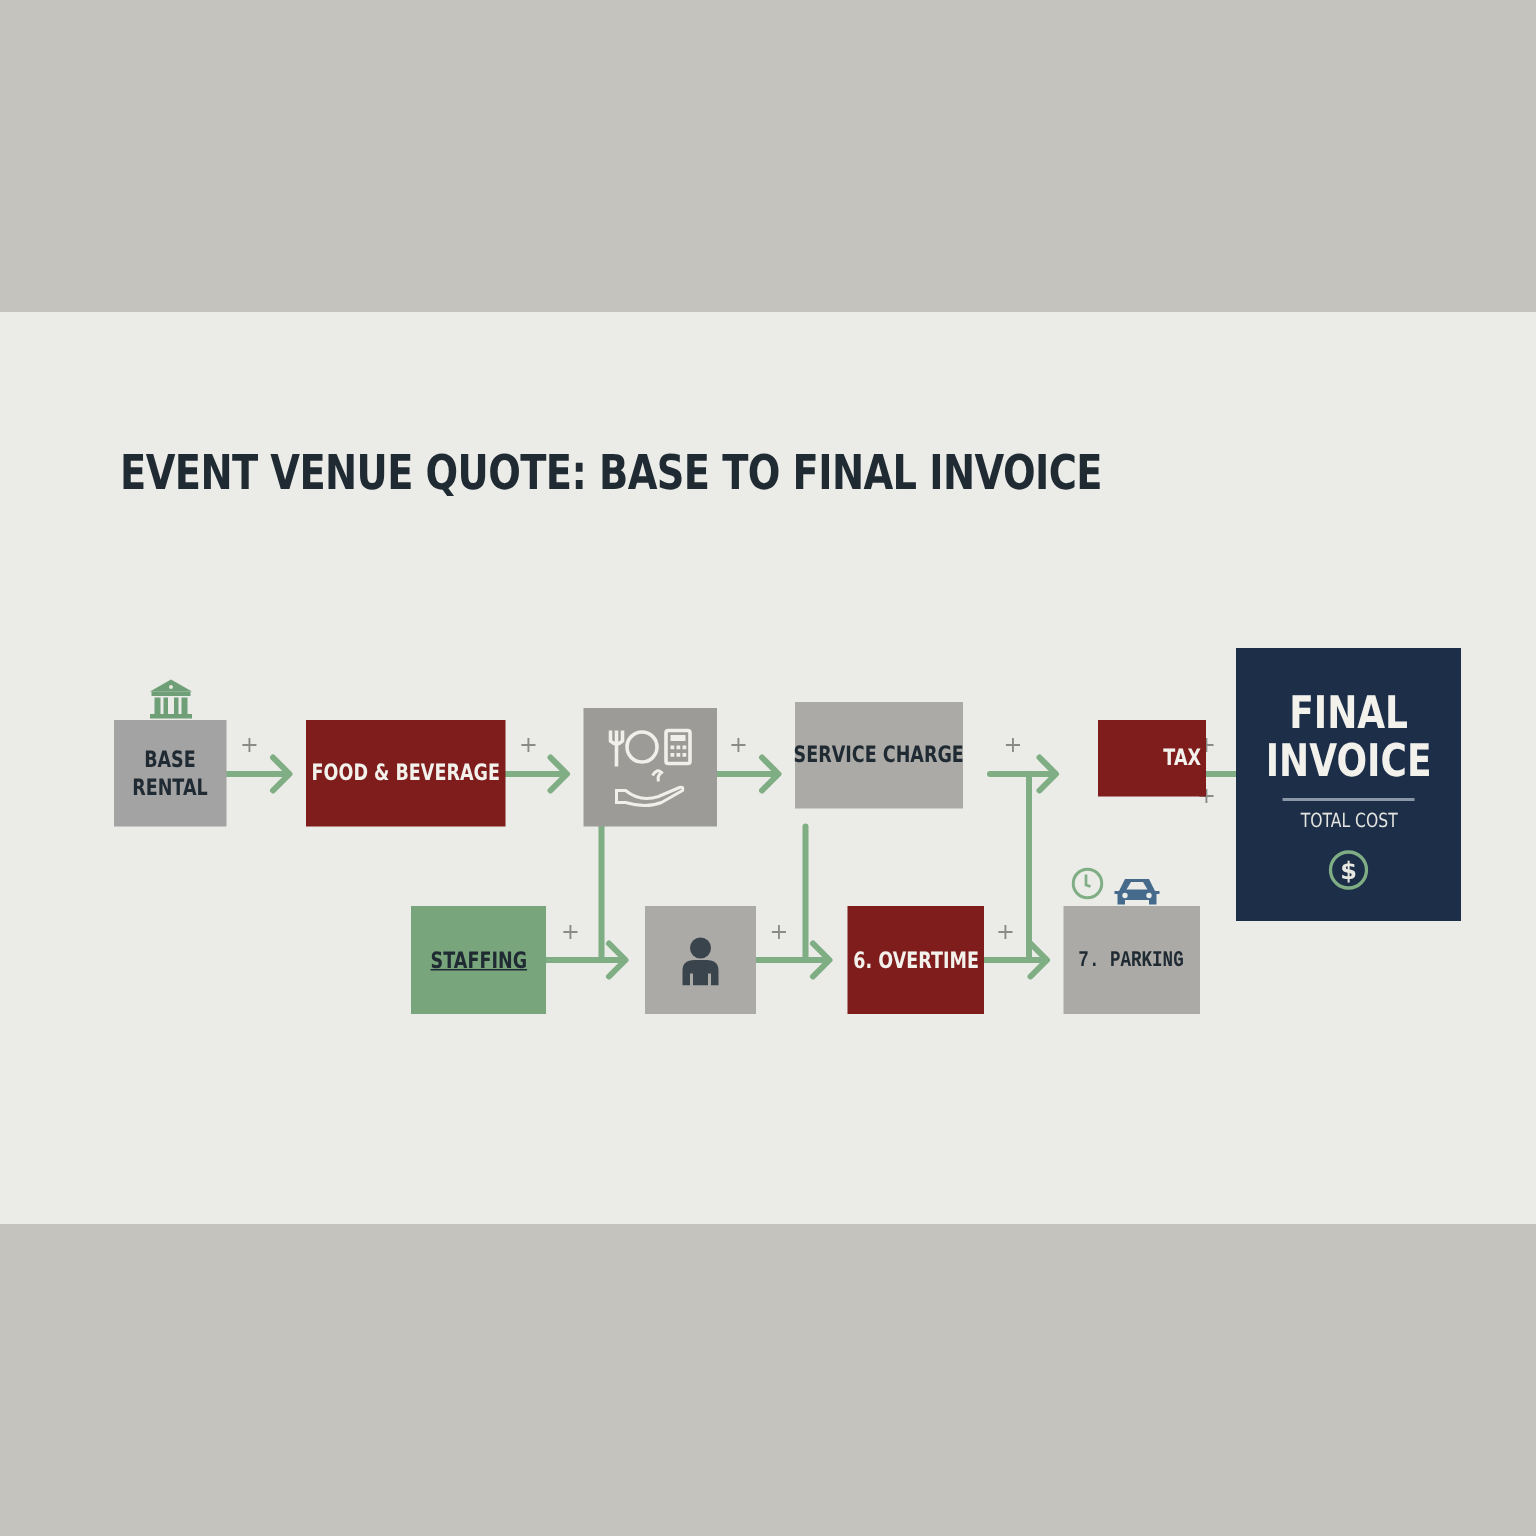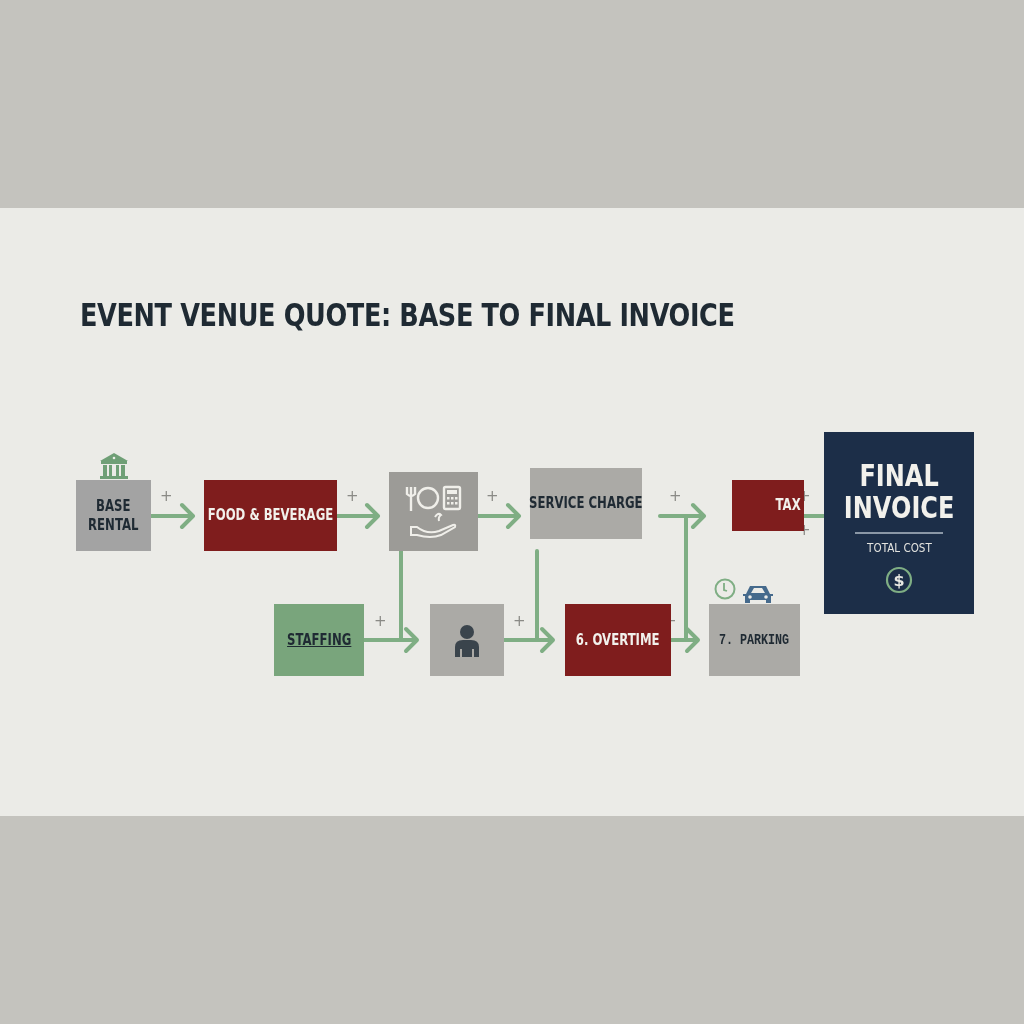--- a/index.html
+++ b/index.html
@@ -167,21 +167,21 @@
   <span class="lbl">STAFFING</span>
 </div>
 
 <div class="box gray-mid" style="left:430px;top:604px;width:74px;height:72px;">
   <svg width="30" height="34" viewBox="0 0 30 34">
     <circle cx="15" cy="9" r="7" fill="#3a444c"></circle>
     <path d="M3 34 v-10 q0 -7 8 -7 h8 q8 0 8 7 v10 h-5 v-8 h-2 v8 h-10 v-8 h-2 v8 z" fill="#3a444c"></path>
   </svg>
 </div>
 
-<div class="box blue light-text" style="left:565px;top:604px;width:106px;height:72px;">
+<div class="box blue light-text" style="left:565px;top:604px;width:91px;height:72px;">
   <span class="lbl">6. OVERTIME</span>
 </div>
 
 <svg class="icon" style="left:713px;top:577px;" width="24" height="24" viewBox="0 0 24 24">
   <circle cx="12" cy="12" r="9.5" fill="none" stroke="#7fae84" stroke-width="2"></circle>
   <polyline points="11,6 11,13 14,14" fill="none" stroke="#7fae84" stroke-width="1.8"></polyline>
 </svg>
 <svg class="icon" style="left:741px;top:583px;" width="34" height="24" viewBox="0 0 34 24">
   <path d="M5 11 l4 -8 h16 l4 8 h3 v2 h-2 v7 h-5 v-3 h-16 v3 h-5 v-7 h-2 v-2 z" fill="#456a8c"></path>
   <path d="M10 10 l3 -5 h8 l3 5 z" fill="#ebebe7"></path>

